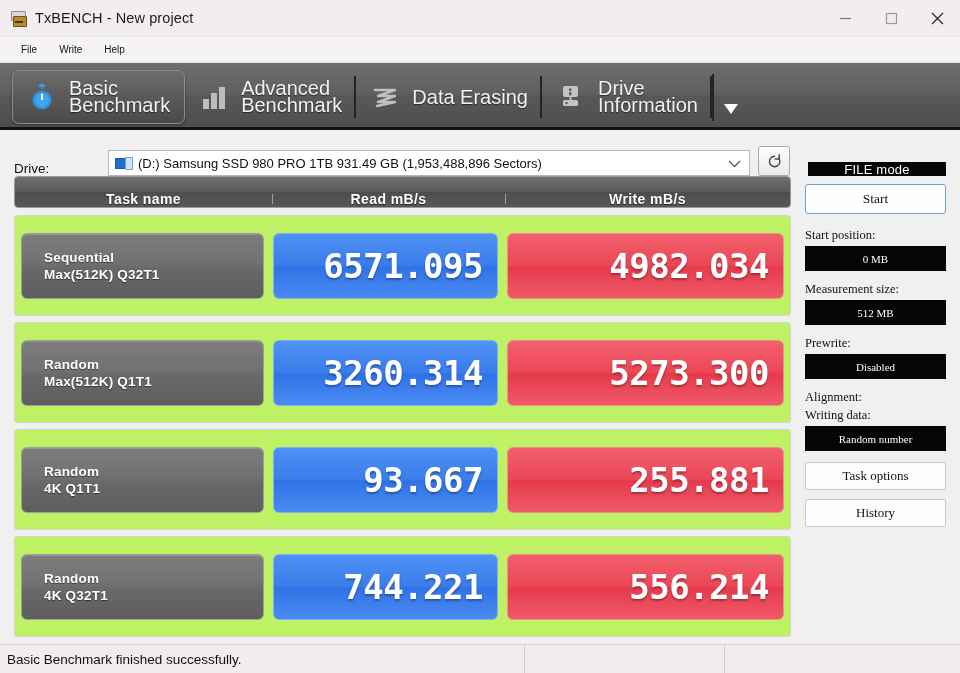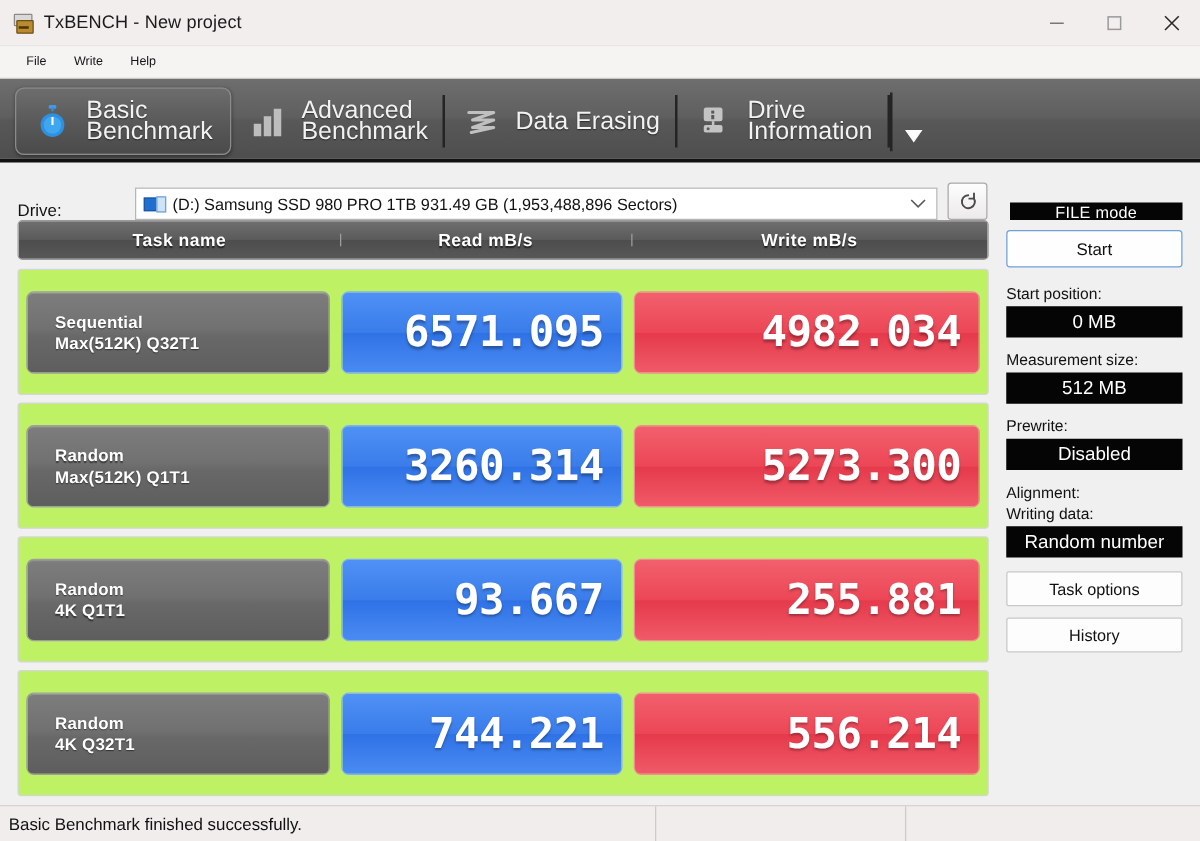--- a/index.html
+++ b/index.html
@@ -173,21 +173,21 @@
     padding: 0 14px 0 14px; box-sizing: border-box;
     min-height: 0;
   }
   .results { flex: 1 1 auto; display: flex; flex-direction: column;
              margin-right: 14px; min-width: 0; }
 
   .res-header {
     height: 20px; min-height: 32px;
     background: linear-gradient(to bottom,#6f6f6f 0%,#5a5a5a 50%,#4d4d4d 51%,#585858 100%);
     border: 1px solid #9a9a9a; border-radius: 4px;
-    display: flex; align-items: center;
+    display: flex; align-items: flex-end;
     margin-bottom: 7px;
     box-sizing: border-box;
   }
   .res-header .hcell {
     display: flex; align-items: center; justify-content: center;
     color: #fff; font-size: 14px; font-weight: bold;
     letter-spacing: .4px;
     text-shadow: 0 1px 1px rgba(0,0,0,.6);
     position: relative;
   }
@@ -242,36 +242,36 @@
   }
   .val-write {
     flex: 1 1 auto;
     background: linear-gradient(to bottom,#f2606d 0%,#ec4656 50%,#e53a4b 51%,#f05a68 100%);
     border: 1px solid #f58a93;
   }
 
   
   .sidebar {
     flex: 0 0 141px; display: flex; flex-direction: column;
-    padding-top: 8px; box-sizing: border-box;
+    padding-top: 8px; box-sizing: border-box; font-family: Liberation Serif, serif;
   }
   .start-btn {
     height: 28px; background: #fefefe;
     border: 1px solid #6f9fd8; border-radius: 3px;
     display: flex; align-items: center; justify-content: center;
     font-size: 13.5px; color: #111;
     margin-bottom: 14px;
   }
   .field-label {
     font-size: 12.5px; color: #111; margin-bottom: 3px;
   }
   .field-box {
     height: 25px; background: #050505; color: #fff;
     display: flex; align-items: center; justify-content: center;
-    font-size: 15px; margin-bottom: 11px;
+    font-size: 11px; margin-bottom: 11px;
   }
   .plain-btn {
     height: 26px; background: #fdfdfd;
     border: 1px solid #c8c8c8; border-radius: 2px;
     display: flex; align-items: center; justify-content: center;
     font-size: 13px; color: #111; margin-bottom: 9px;
   }
   .sb-spacer { flex: 1 1 auto; }
 
   

